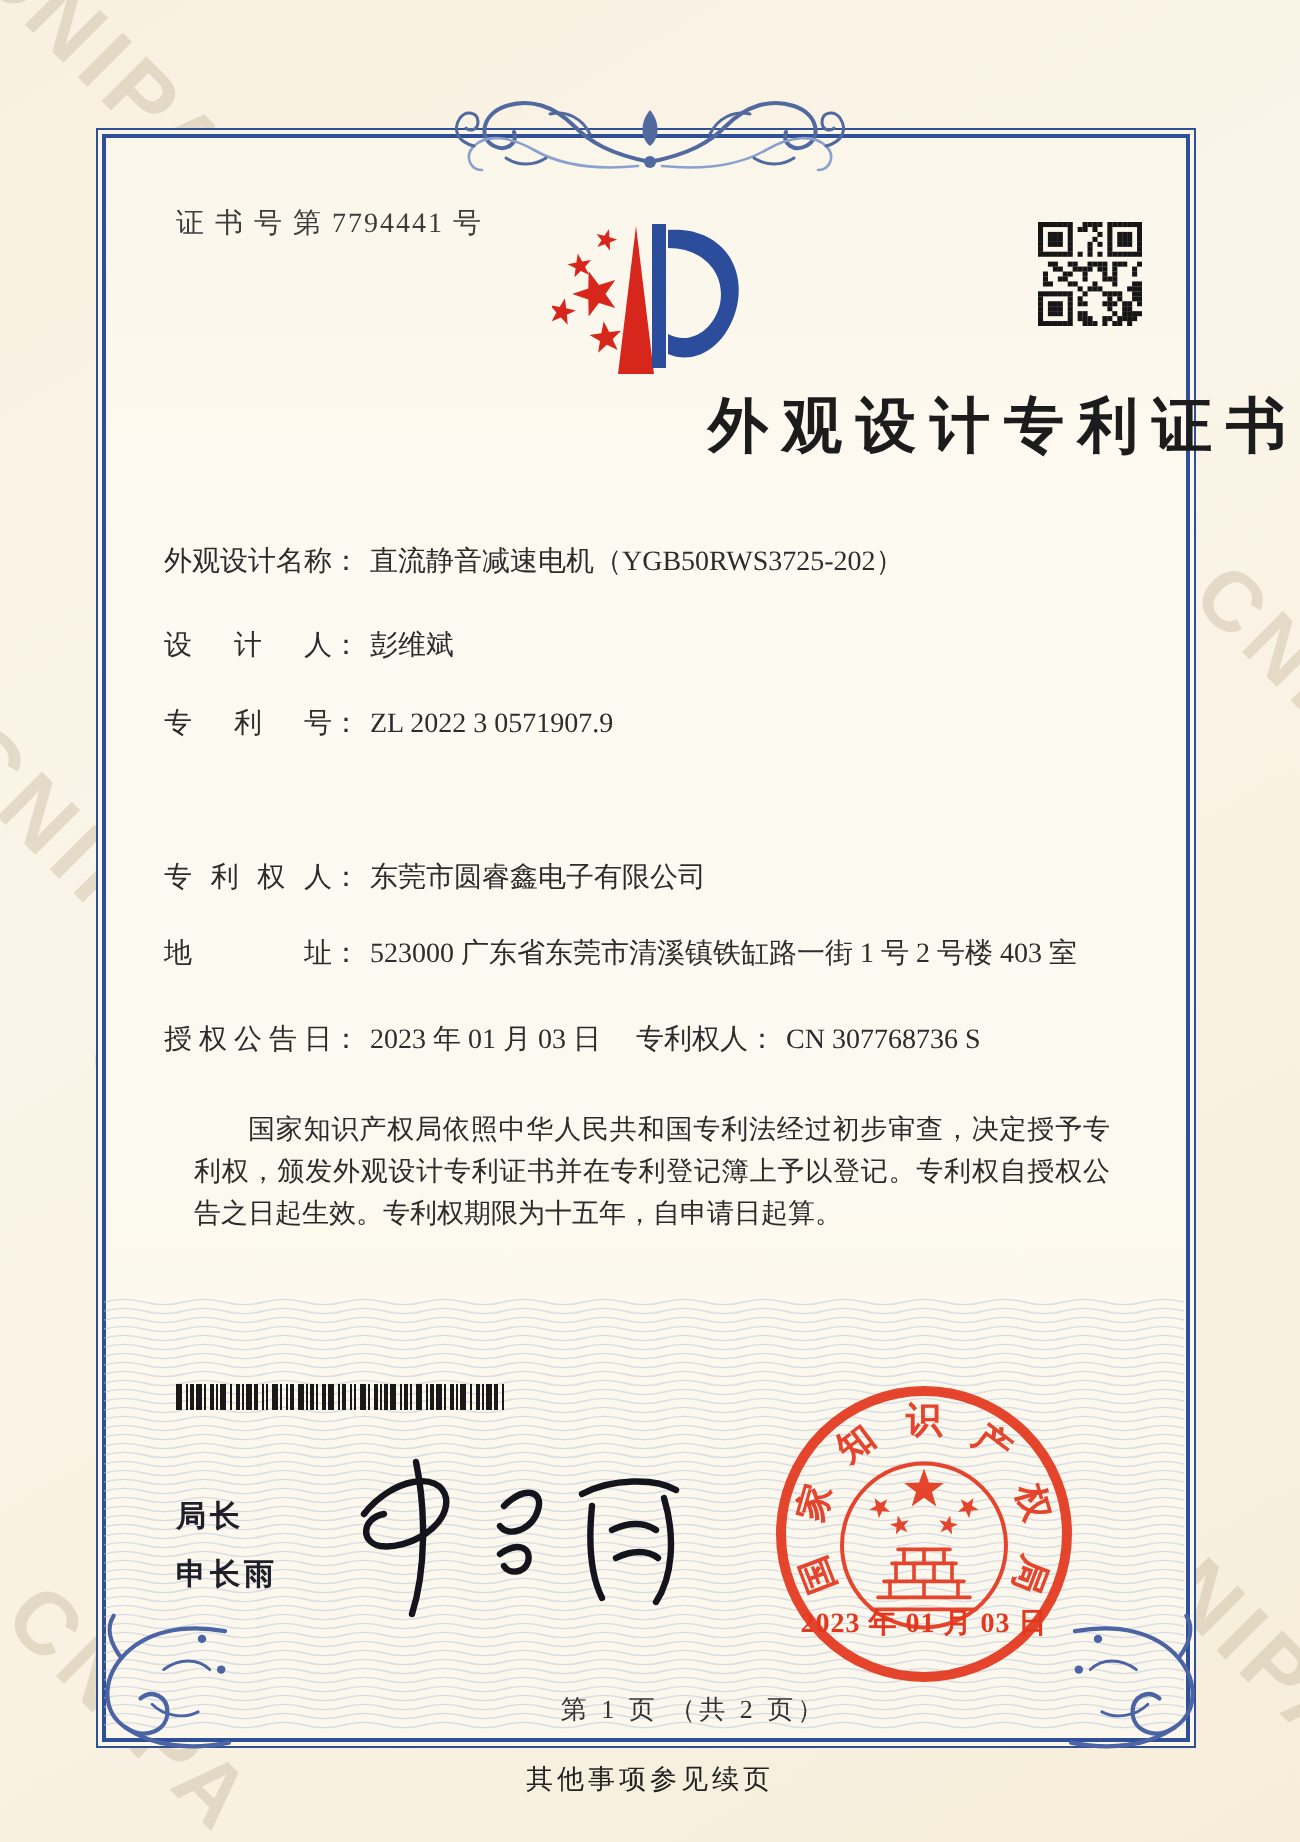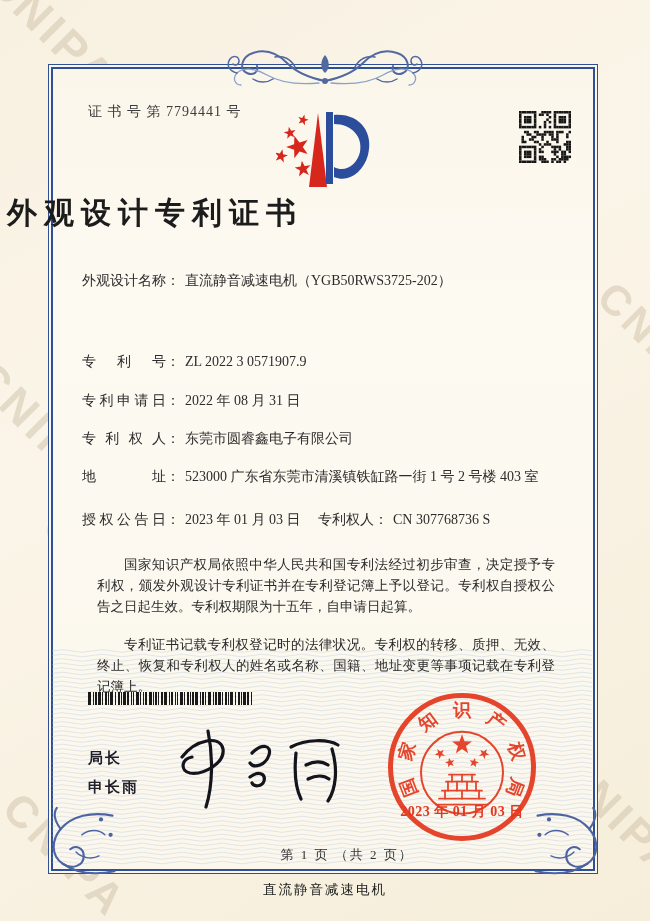--- a/index.html
+++ b/index.html
@@ -15,21 +15,21 @@
   
   .inner{position:absolute;left:48px;top:64px;width:548px;height:808px;
     background:linear-gradient(180deg,#fbf6ea,#fdfaf2 30%,#fbf7ec);
     border:1px solid var(--frame,#2f4f96);z-index:1;}
   .inner::after{content:"";position:absolute;inset:2px;border:2px solid var(--frame,#2f4f96);pointer-events:none;}
   .dec{position:absolute;z-index:3;}
   
   #waves-svg{position:absolute;left:52px;top:648px;z-index:2;}
   .abs{position:absolute;z-index:4;}
   .cert-no{left:88px;top:103px;font-size:14px;letter-spacing:1px;color:#3c3c3c;}
-  .title{left:0;right:0;top:193px;text-align:left;font-size:30px;font-weight:700;
+  .title{left:0;right:0;top:193px;text-align:right;font-size:30px;font-weight:700;
          letter-spacing:7px;text-indent:7px;color:#1c1c1c;}
   .frow{left:82px;font-size:14px;color:#2c2c2c;white-space:nowrap;}
   .flabel{display:inline-block;width:84px;text-align:justify;text-align-last:justify;vertical-align:top;}
   .fcolon{display:inline-block;margin-right:5px;}
   .pair2{position:absolute;left:236px;top:0;white-space:nowrap;}
   .paras{left:80px;top:537px;width:492px;font-size:13.5px;line-height:21px;
          text-align:justify;color:#2b2b2b;}
   .paras p{margin:17px;text-indent:2em;}
   .director{font-family:"Liberation Sans","DejaVu Sans",sans-serif;font-weight:700;
             font-size:15px;color:#1f1f29;letter-spacing:2px;}
@@ -385,42 +385,41 @@
       <use href="#star5" transform="translate(5,49) scale(1.0) rotate(12)"></use>
       <use href="#star5" transform="translate(27,62) scale(1.2) rotate(-8)"></use>
     </g>
   </svg>
 
   <div class="abs title">外观设计专利证书</div>
 
   <div class="abs frow" style="top:272px;">
     <span class="flabel">外观设计名称</span><span class="fcolon">：</span><span>直流静音减速电机（YGB50RWS3725-202）</span>
   </div>
+  <div class="abs frow" style="top:314px;">
+    <span class="flabel">设计人</span><span class="fcolon">：</span><span>彭维斌</span>
+  </div>
   <div class="abs frow" style="top:353px;">
     <span class="flabel">专利号</span><span class="fcolon">：</span><span>ZL 2022 3 0571907.9</span>
-  </div>
-  <div class="abs frow" style="top:392px;">
-    <span class="flabel">专利申请日</span><span class="fcolon">：</span><span>2022 年 08 月 31 日</span>
   </div>
   <div class="abs frow" style="top:430px;">
     <span class="flabel">专利权人</span><span class="fcolon">：</span><span>东莞市圆睿鑫电子有限公司</span>
   </div>
   <div class="abs frow" style="top:468px;">
     <span class="flabel">地址</span><span class="fcolon">：</span><span>523000 广东省东莞市清溪镇铁缸路一街 1 号 2 号楼 403 室</span>
   </div>
   <div class="abs frow" style="top:511px;">
     <span class="flabel">授权公告日</span><span class="fcolon">：</span><span>2023 年 01 月 03 日</span>
     <span class="pair2">
       <span>专利权人</span><span class="fcolon">：</span><span>CN 307768736 S</span>
     </span>
   </div>
 
   <div class="abs paras">
     <p>国家知识产权局依照中华人民共和国专利法经过初步审查，决定授予专利权，颁发外观设计专利证书并在专利登记簿上予以登记。专利权自授权公告之日起生效。专利权期限为十五年，自申请日起算。</p>
-    <p>专利证书记载专利权登记时的法律状况。专利权的转移、质押、无效、终止、恢复和专利权人的姓名或名称、国籍、地址变更等事项记载在专利登记簿上。</p>
   </div>
 
   <svg class="abs" style="left:88px;top:692px;" width="165" height="13">
     <path d="M0,6.5 H165" stroke="#191919" stroke-width="13" stroke-dasharray="3 2 1 1 2 1 3 1 1 2 2 1 1 1 3 2 1 2 2 1 1 1 3 1 2 2 1 1 1 2 3 1 1 2 1 1 2 2 3 1 1 1 2 1 1 2 2 1 3 2 1 1 2 2 1 1 1 2 3 1 1 2 2 1 1 1 2 1 3 2 1 1 2 1 1 2"></path>
   </svg>
 
   <div class="abs director" style="left:88px;top:749px;">局长</div>
   <div class="abs director" style="left:88px;top:778px;">申长雨</div>
 
   <svg class="abs" style="left:168px;top:727px;" width="175" height="82" viewBox="0 0 175 82">
@@ -467,15 +466,15 @@
         <path d="M29,57 V66 M38,57 V66 M48,57 V66 M57,57 V66"></path>
         <path d="M20,74 H66"></path>
         <path d="M26,66 V74 M43,66 V74 M60,66 V74"></path>
         <path d="M17,80 H69"></path>
       </g>
     </svg>
   </div>
   <div class="abs seal-date">2023 年 01 月 03 日</div>
 
   <div class="abs page-num">第 1 页 （共 2 页）</div>
-  <div class="abs note">直流静音减速电机</div>
+  <div class="abs note">其他事项参见续页</div>
 
 </div>
 
 </body></html>

